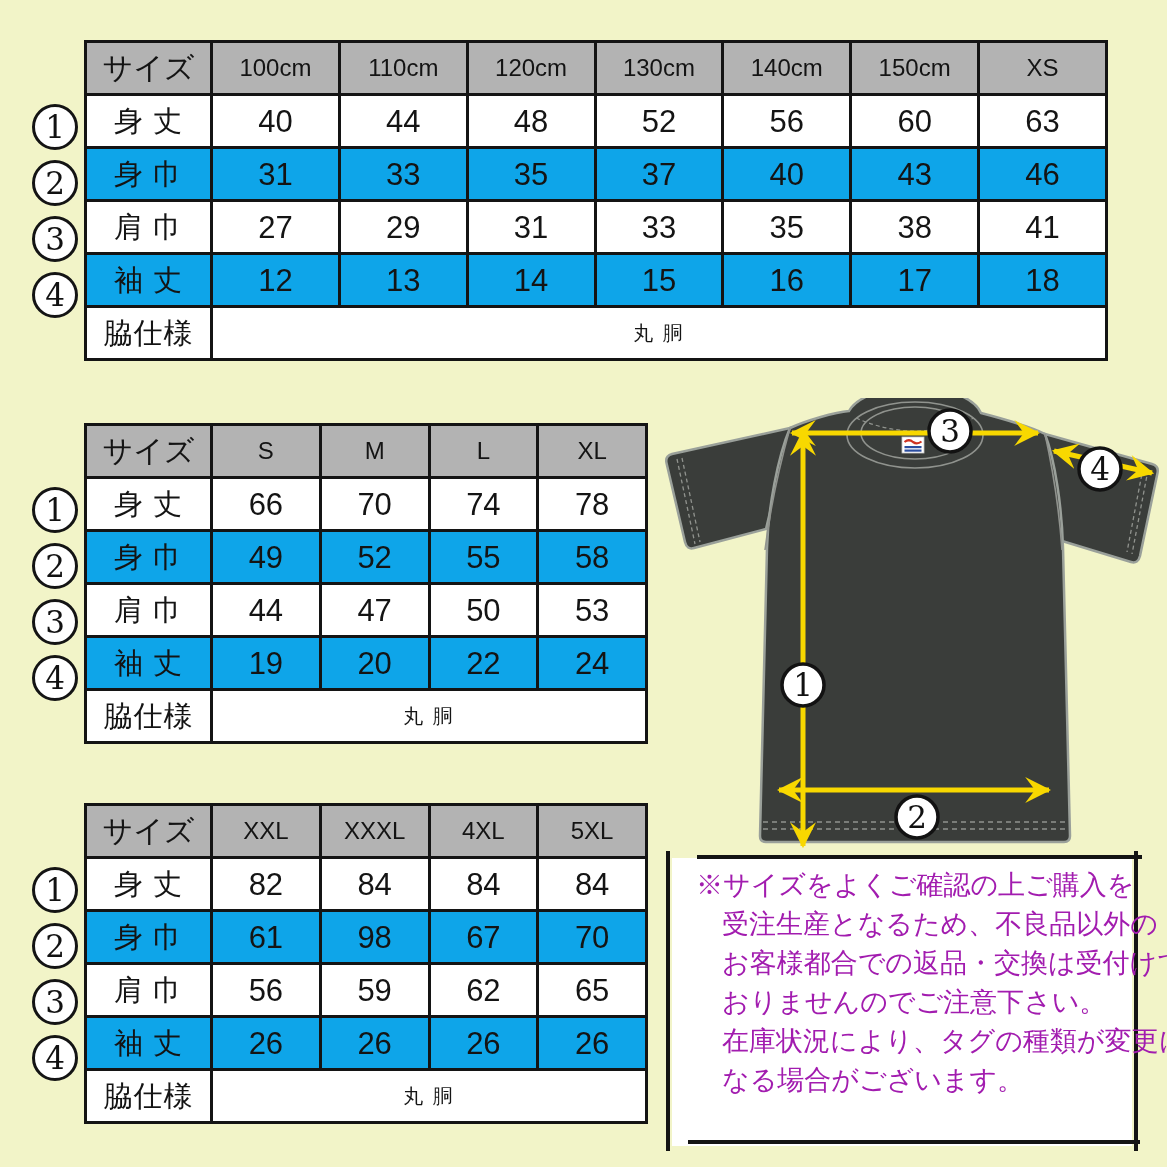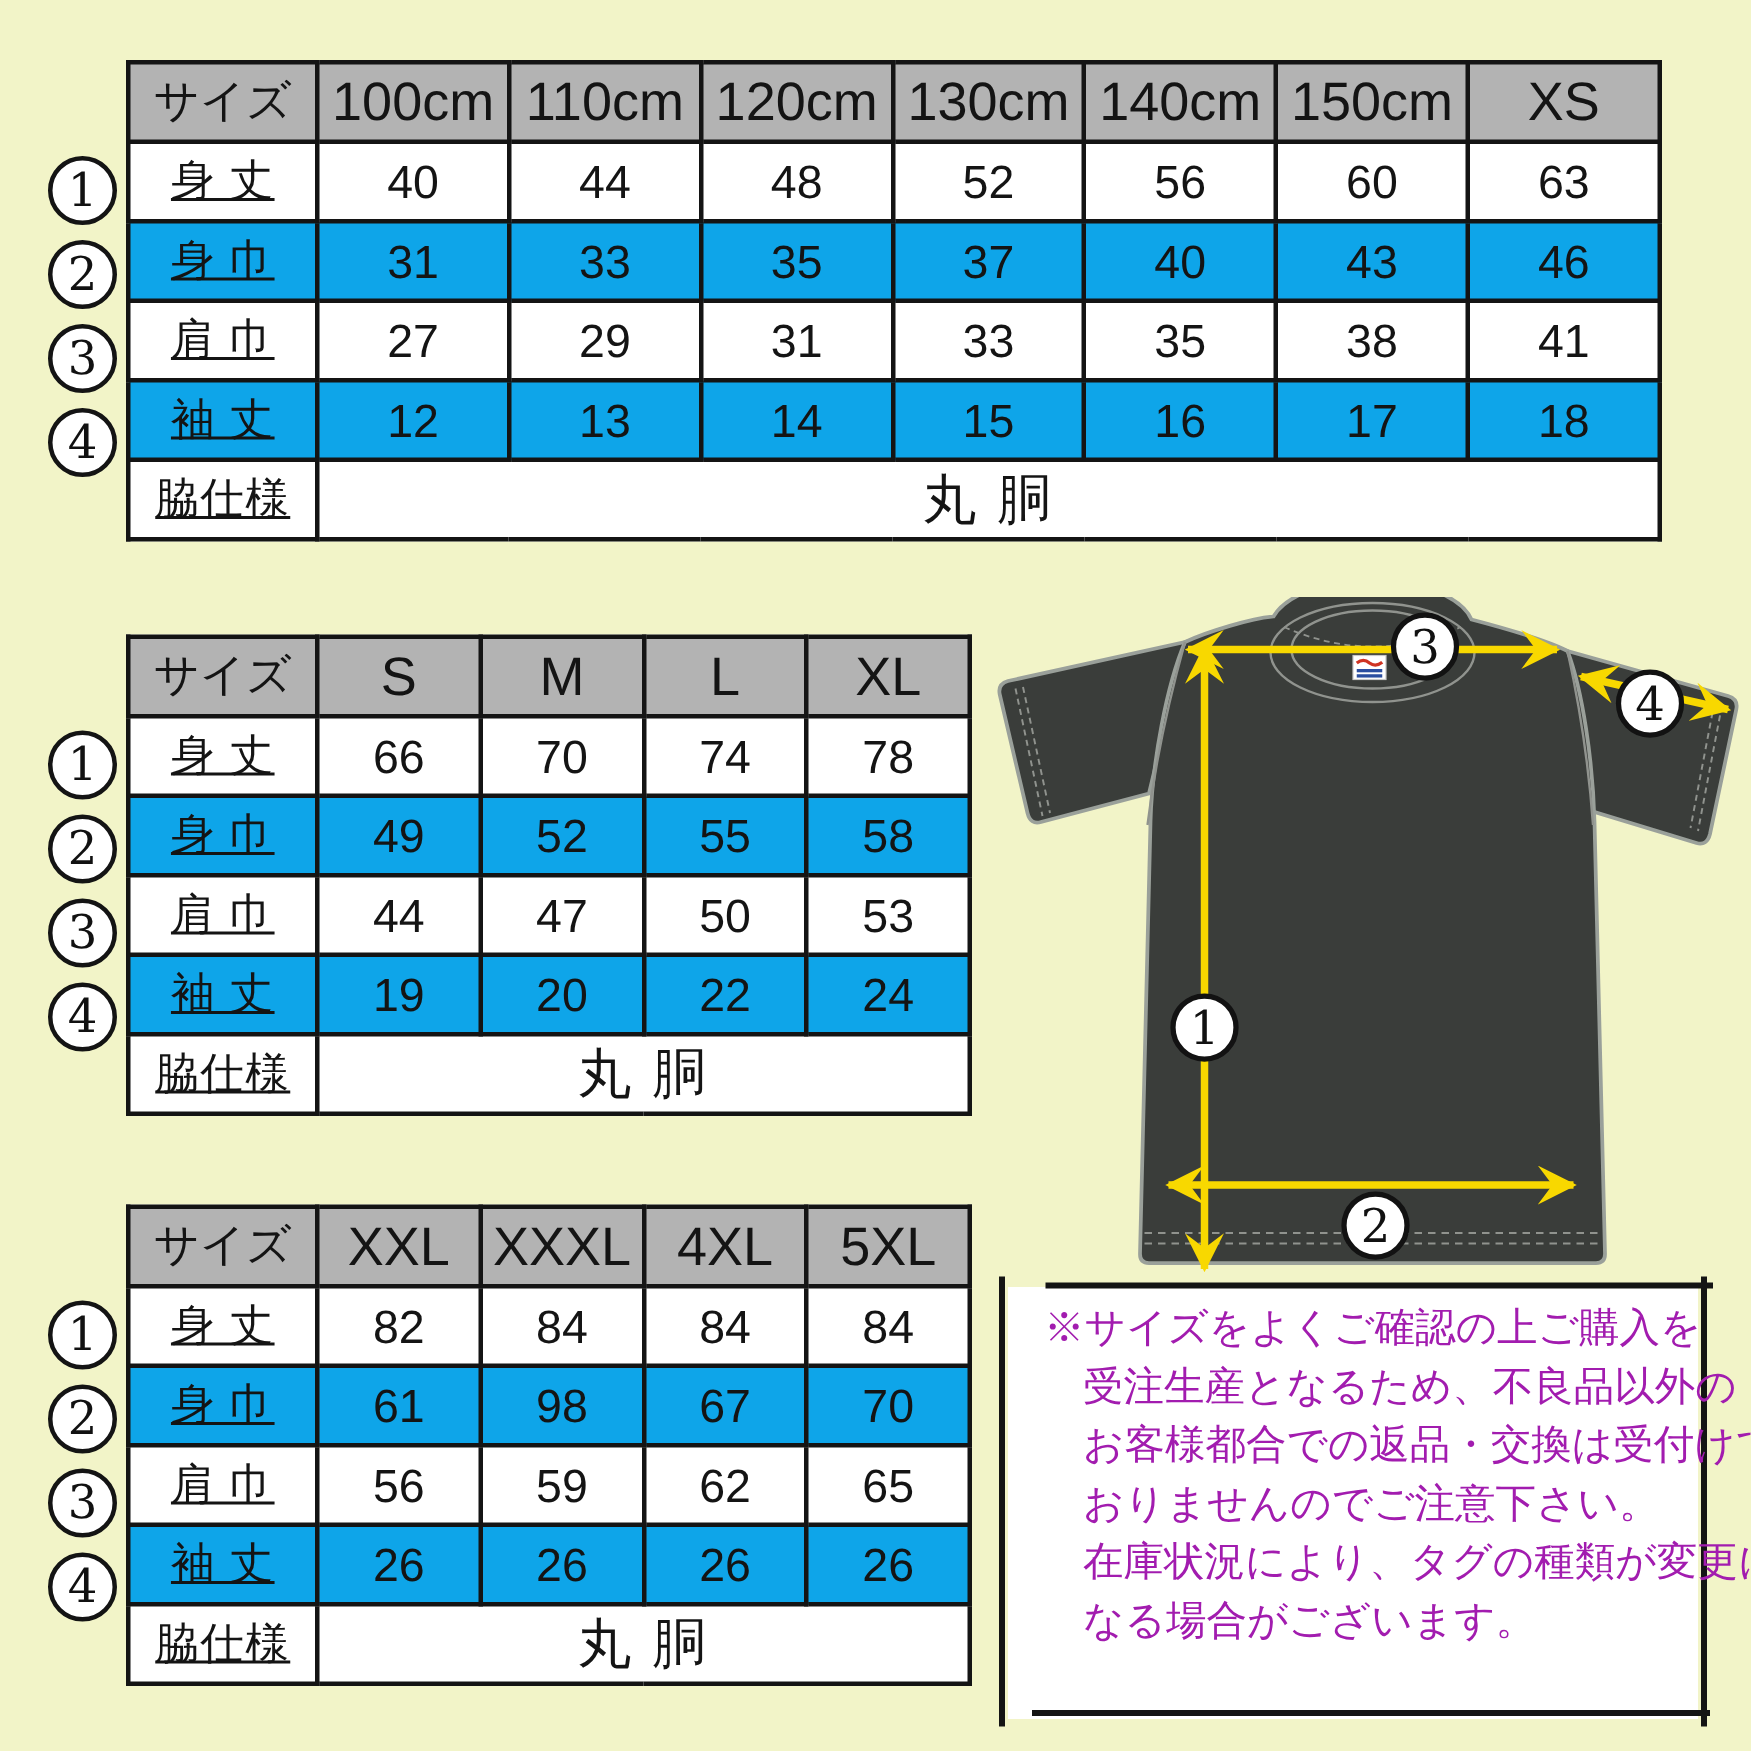--- a/index.html
+++ b/index.html
@@ -12,26 +12,26 @@
   
   .size-table{
     position:absolute;border-collapse:collapse;table-layout:fixed;
     background:#ffffff;border:3px solid #4d7c0f;
   }
   .size-table th,.size-table td{
     border:3px solid #141414;text-align:center;vertical-align:middle;
     padding:0;font-weight:400;line-height:1;
   }
   .size-table tr{height:53px;}
-  .size-table .hdr th{font-size:36px;background:#b3b3b3;}
+  .size-table .hdr th{font-size:24px;background:#b3b3b3;}
   .size-table .hdr th.lbl{font-size:30px;}
-  .size-table td.lbl{font-size:29px;letter-spacing:1px;text-decoration:underline;}
+  .size-table td.lbl{font-size:29px;letter-spacing:1px;}
   .size-table td.val{font-size:31px;}
   .size-table tr.gray td{background:#0ea5e9;}
-  .size-table td.waki{font-size:36px;letter-spacing:2px;}
+  .size-table td.waki{font-size:20px;letter-spacing:2px;}
   #table-kids{left:84px;top:40px;width:1024px;}
   #table-adult{left:84px;top:423px;width:564px;}
   #table-big{left:84px;top:803px;width:564px;}
   
   .marker-circle{
     position:absolute;width:40px;height:40px;border:3px solid #141414;
     border-radius:50%;background:#ffffff;
     display:flex;align-items:center;justify-content:center;
     font-family:"DejaVu Serif", serif;font-size:31px;color:#111;
   }

